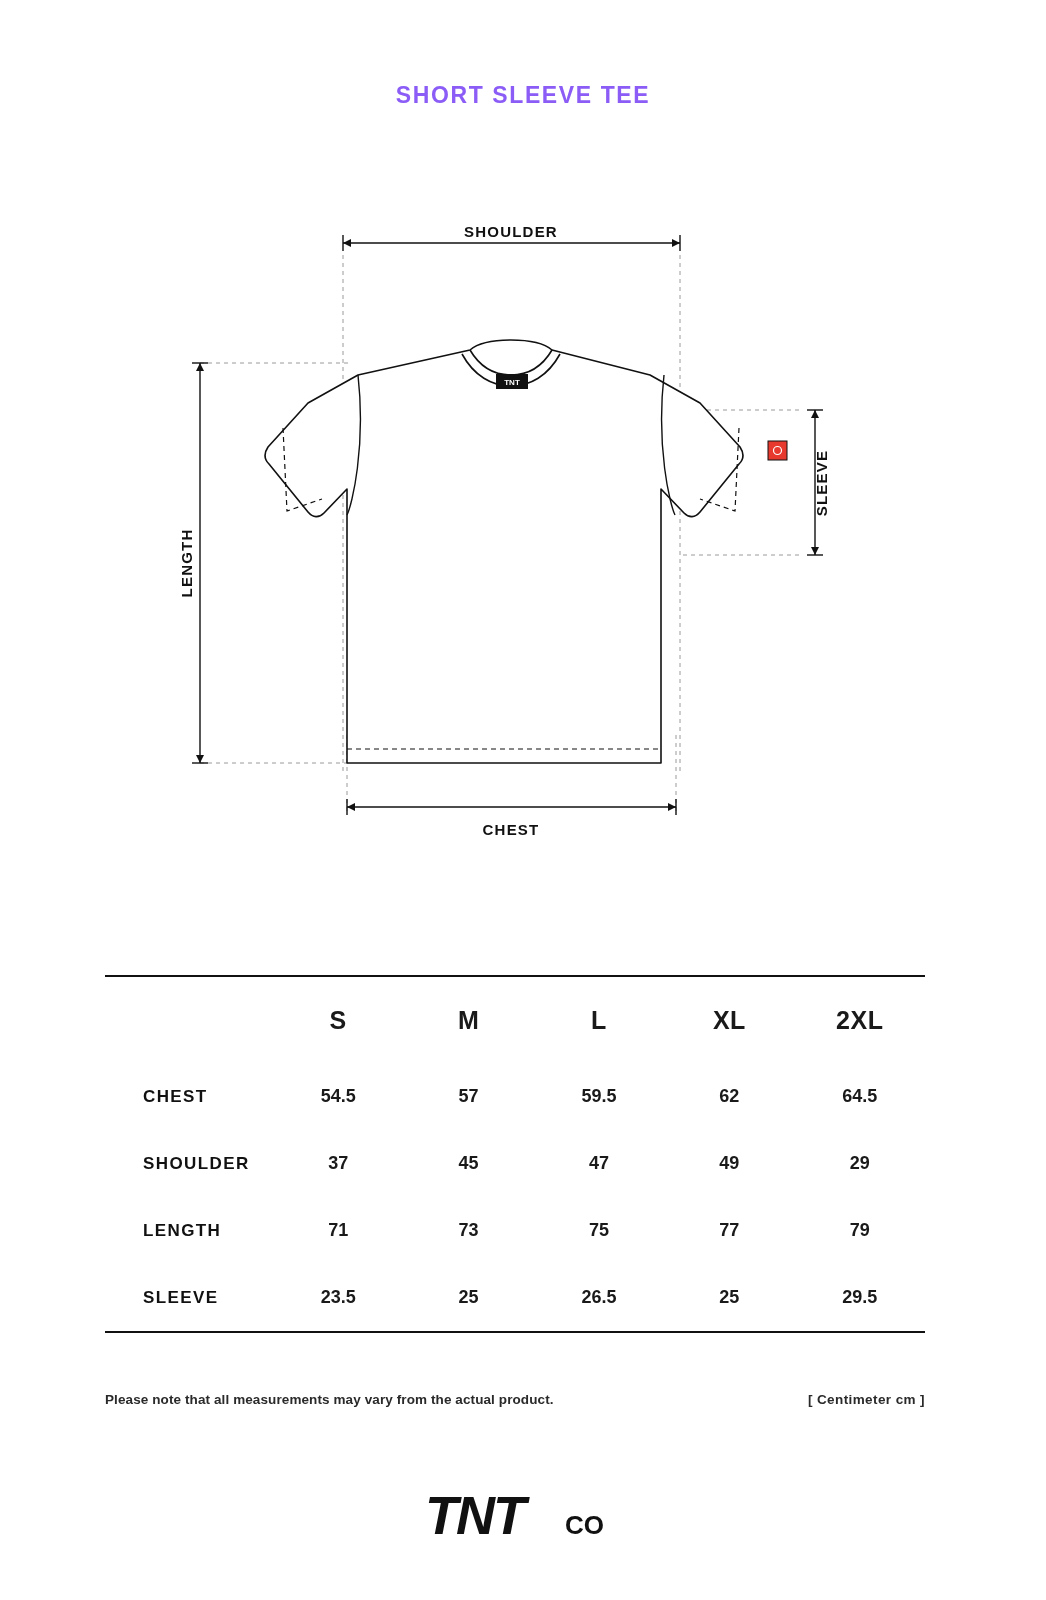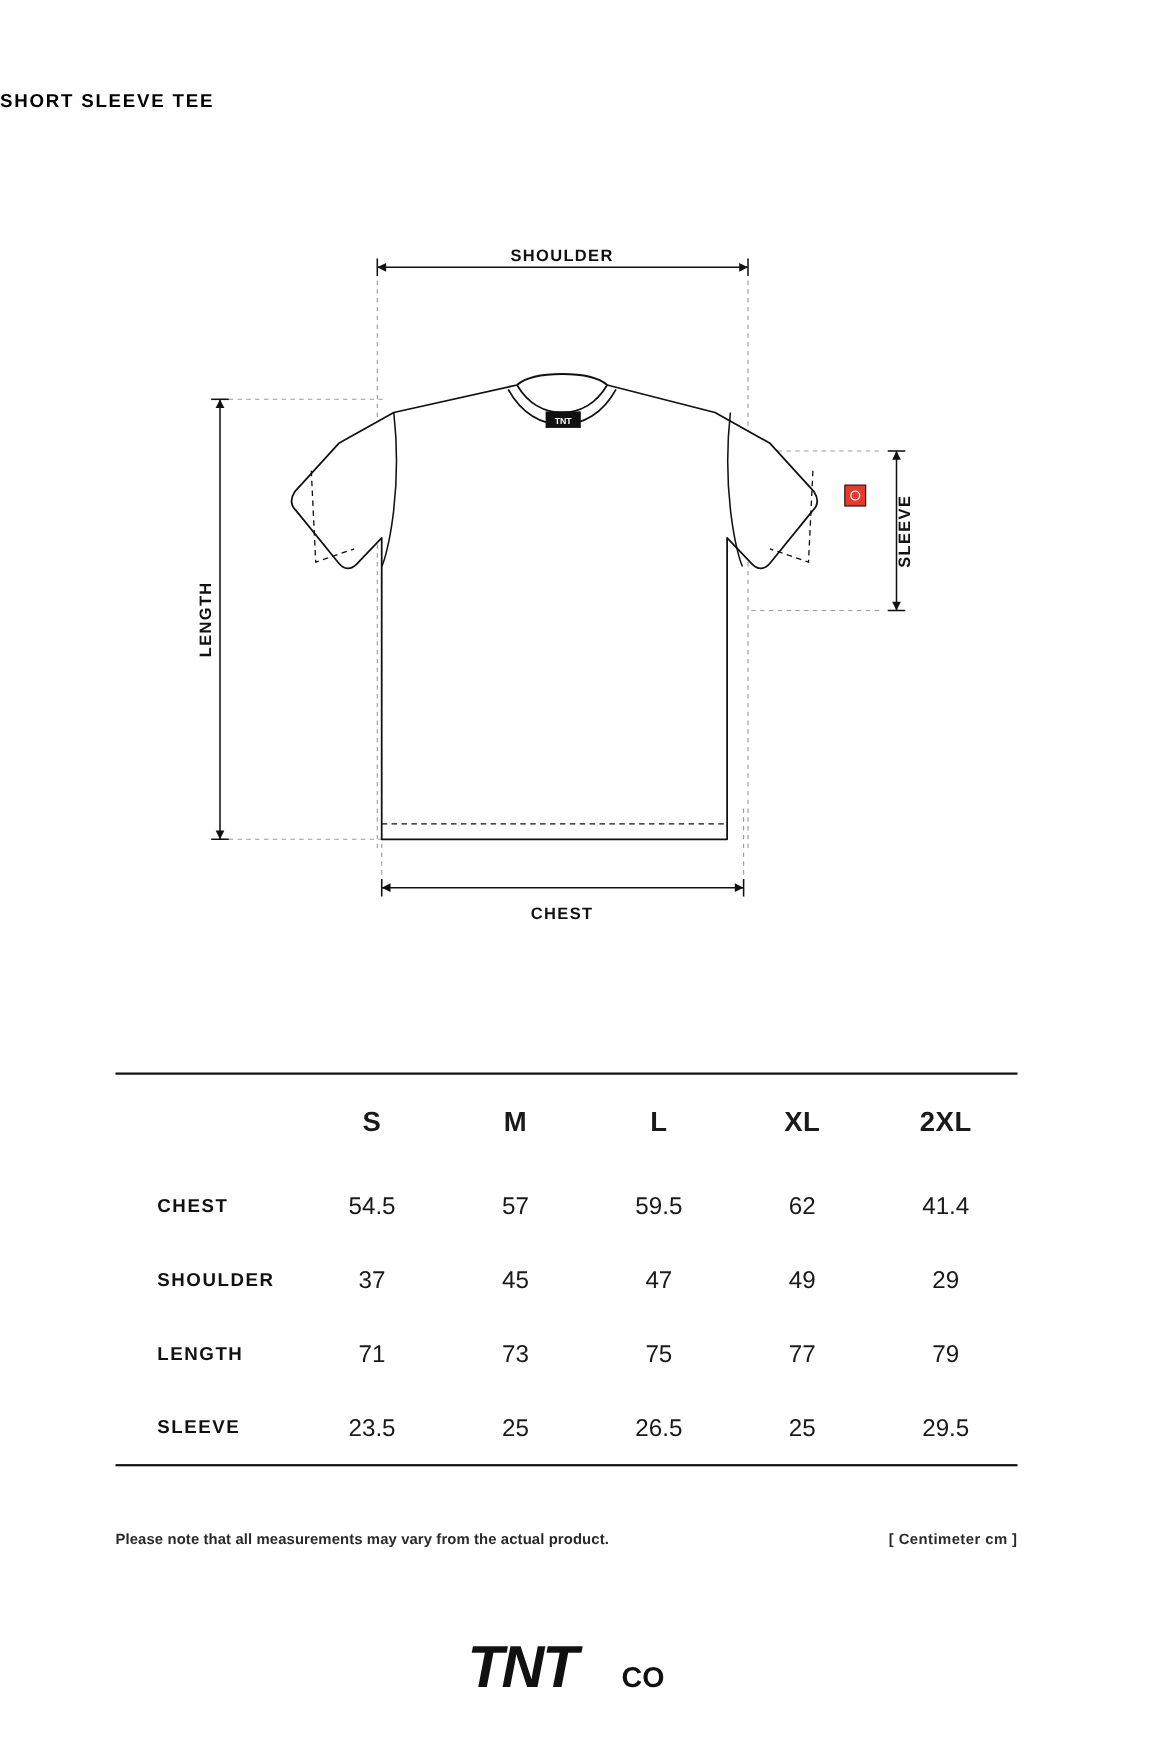--- a/index.html
+++ b/index.html
@@ -15,24 +15,25 @@
     color: #1a1a1a;
     overflow: hidden;
   }
 
   
   .page-title {
     position: absolute;
     top: 82px;
     left: 0;
     width: 100%;
-    font-size: 17px;
+    text-align: center;
+    font-size: 23px;
     font-weight: bold;
     letter-spacing: 1.6px;
-    color: #000000;
+    color: #8b5cf6;
   }
 
   
   .diagram {
     position: absolute;
     top: 215px;
     left: 0;
     width: 1046px;
     height: 660px;
   }
@@ -59,26 +60,26 @@
     width: 100%;
   }
   table.size-table {
     width: 100%;
     border-collapse: collapse;
     table-layout: fixed;
   }
   table.size-table th,
   table.size-table td {
     text-align: center;
-    font-size: 22px;
+    font-size: 18px;
     color: #1a1a1a;
     padding: 0;
     height: 67px;
     vertical-align: middle;
-    font-weight: normal;
+    font-weight: bold;
   }
   table.size-table th.size-head {
     font-size: 25px;
     font-weight: bold;
     letter-spacing: 0.5px;
     height: 86px;
   }
   table.size-table th.corner { width: 168px; }
   table.size-table td.row-head,
   table.size-table th.row-head {
@@ -242,21 +243,21 @@
         <th class="size-head">2XL</th>
       </tr>
     </thead>
     <tbody>
       <tr>
         <th class="row-head">CHEST</th>
         <td>54.5</td>
         <td>57</td>
         <td>59.5</td>
         <td>62</td>
-        <td>41.4</td>
+        <td>64.5</td>
       </tr>
       <tr>
         <th class="row-head">SHOULDER</th>
         <td>37</td>
         <td>45</td>
         <td>47</td>
         <td>49</td>
         <td>29</td>
       </tr>
       <tr>

